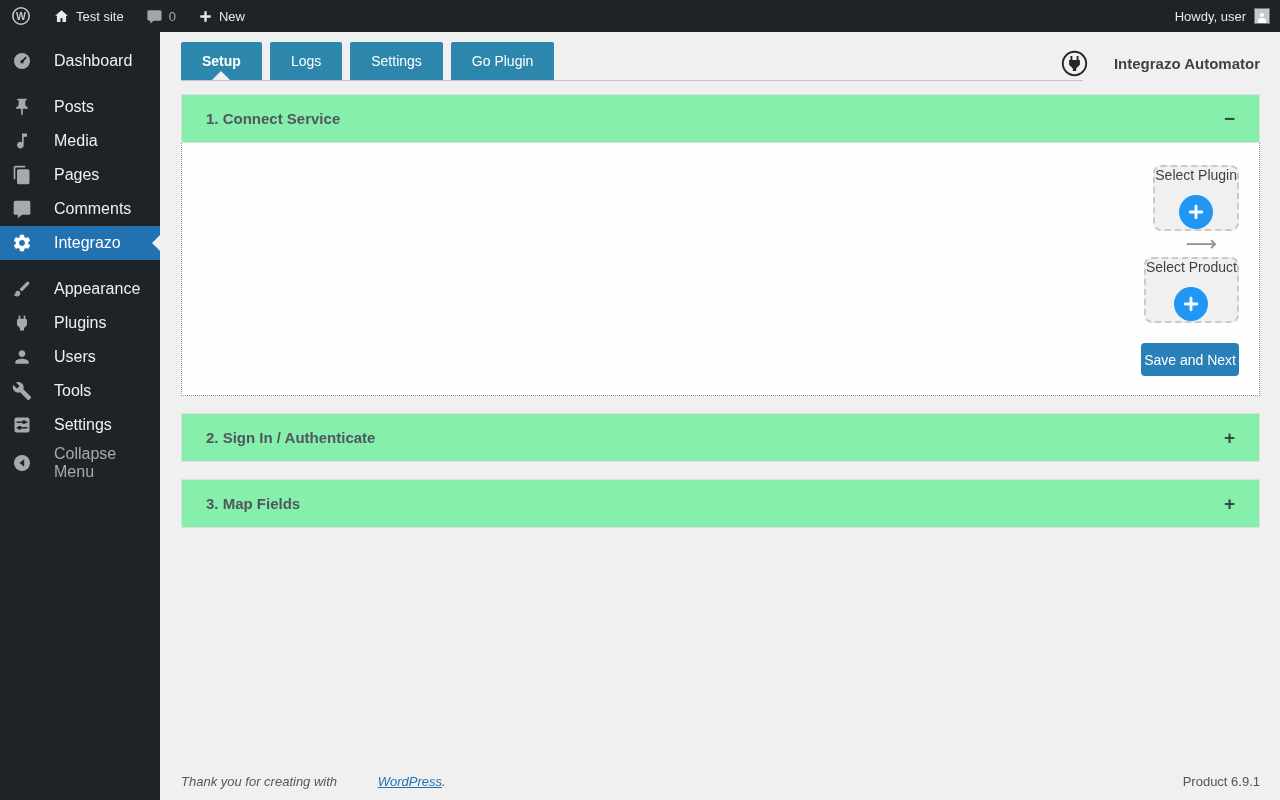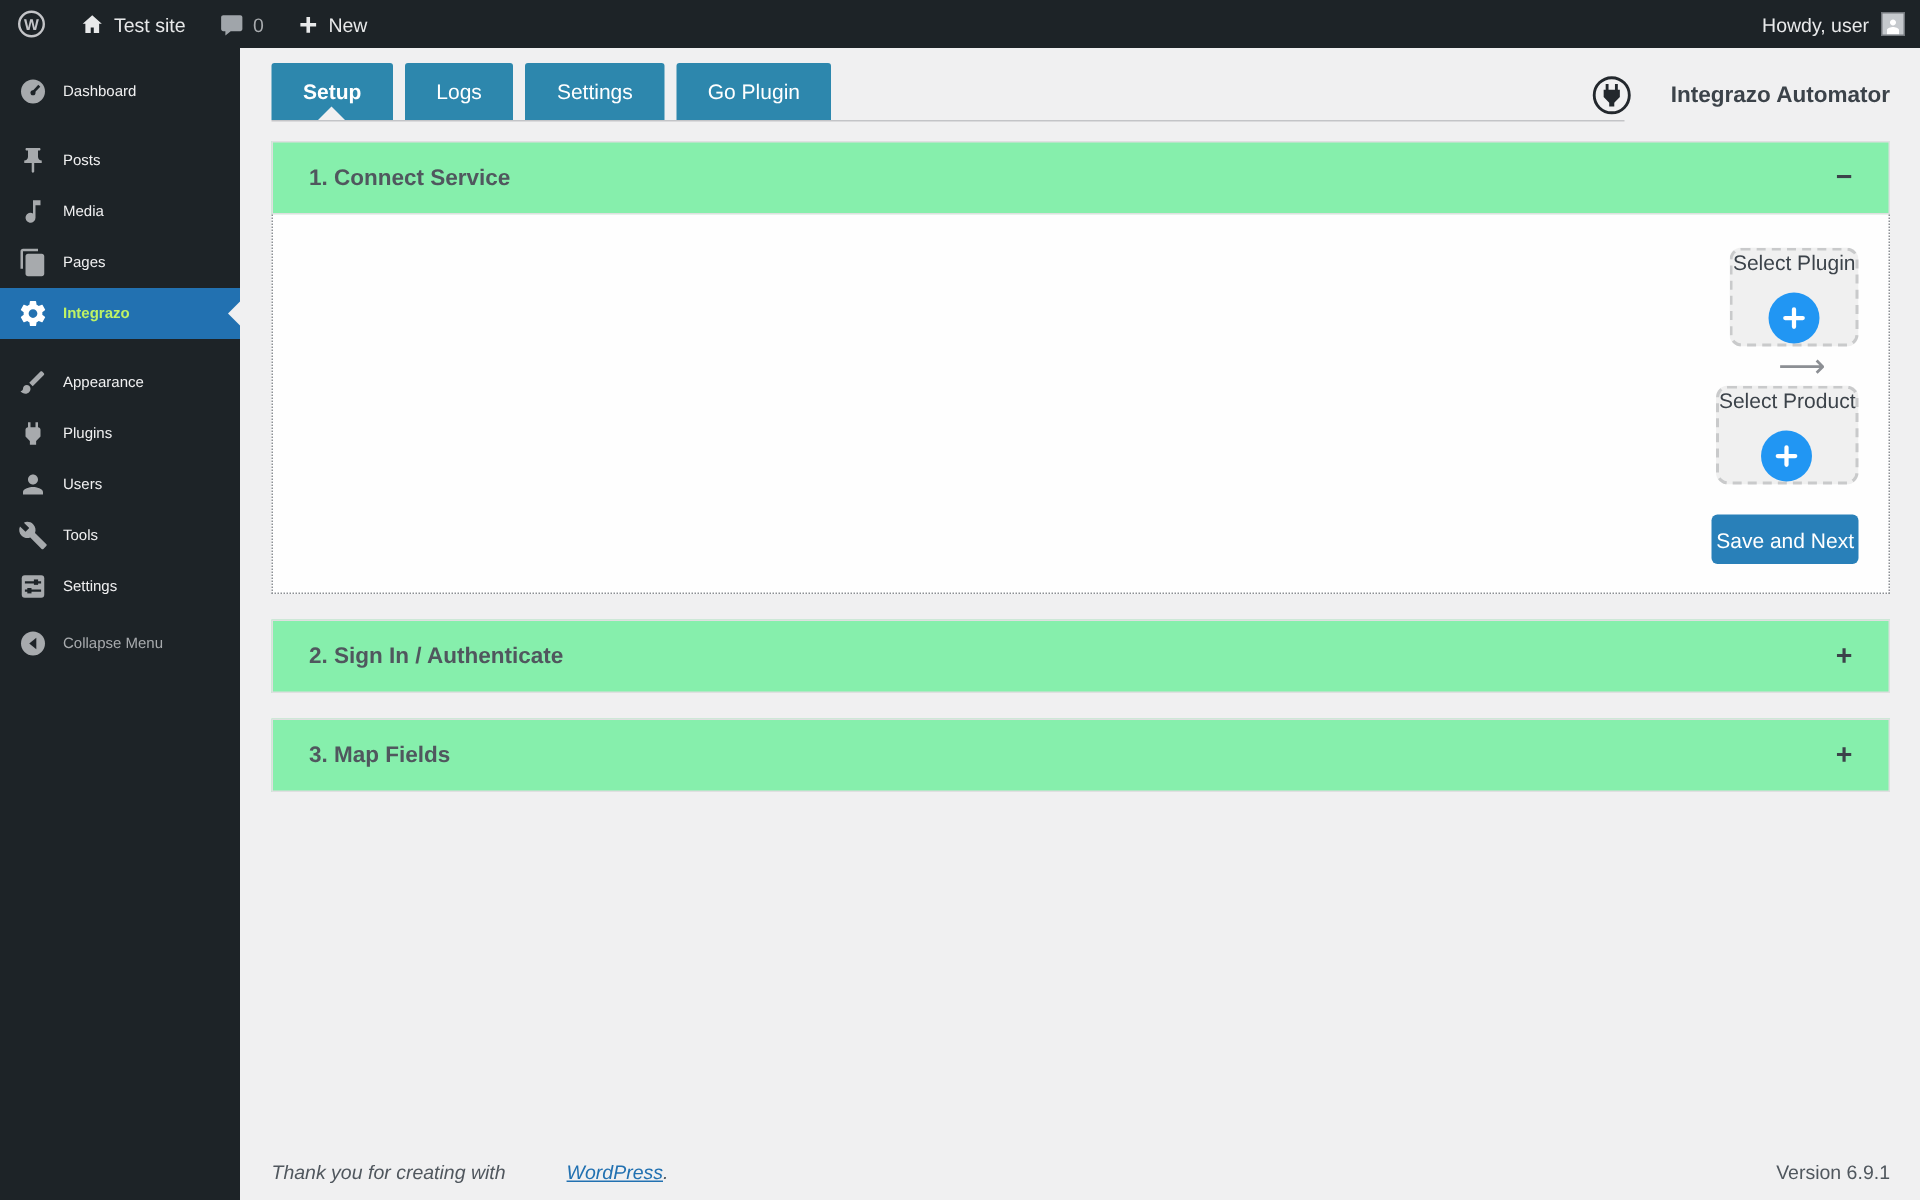--- a/index.html
+++ b/index.html
@@ -25,26 +25,26 @@
     width:16px; height:16px; background:#c5c9cd; border:1px solid #72777c;
     display:flex; align-items:flex-end; justify-content:center; overflow:hidden;
   }
   .ab-avatar svg { width:12px; height:12px; fill:#ffffff; }
   
   .sidebar {
     position:fixed; top:32px; left:0; bottom:0; width:160px;
     background:#1d2327; padding-top:12px; z-index:40;
   }
   .menu-item {
-    position:relative; display:flex; align-items:center; gap:10px;
-    height:34px; padding:0 8px 0 12px; color:#f0f0f1; font-size:10px; cursor:pointer;
+    position:relative; display:flex; align-items:center; gap:22px;
+    height:34px; padding:0 8px 0 12px; color:#f0f0f1; font-size:16px; cursor:pointer;
   }
   .menu-item svg { width:20px; height:20px; fill:#a7aaad; flex:0 0 20px; }
   .menu-item.sep { margin-top:12px; }
-  .menu-item.active { background:#2271b1; color:#bef264; font-weight:700; }
+  .menu-item.active { background:#2271b1; color:#ffffff; font-weight:400; }
   .menu-item.active svg { fill:#ffffff; }
   .menu-item.active::after {
     content:""; position:absolute; right:0; top:50%; transform:translateY(-50%);
     border-top:8px solid transparent; border-bottom:8px solid transparent;
     border-right:8px solid #f0f0f1;
   }
   .menu-item.dim { color:#a7aaad; margin-top:4px; }
   
   .content {
     position:relative; margin-left:160px; padding:10px 20px 0 21px;
@@ -170,20 +170,26 @@
     <svg viewBox="0 0 24 24">
       <path d="M12 3v10.55A4 4 0 1 0 14 17V7h4V3h-6z"></path>
     </svg>
     <span>Media</span>
   </div>
   <div class="menu-item">
     <svg viewBox="0 0 24 24">
       <path d="M16 1H4c-1.1 0-2 .9-2 2v14h2V3h12V1zm3 4H8c-1.1 0-2 .9-2 2v14c0 1.1.9 2 2 2h11c1.1 0 2-.9 2-2V7c0-1.1-.9-2-2-2z"></path>
     </svg>
     <span>Pages</span>
+  </div>
+  <div class="menu-item">
+    <svg viewBox="0 0 24 24">
+      <path d="M20 2H4c-1.1 0-2 .9-2 2v13c0 1.1.9 2 2 2h3v4l5-4h8c1.1 0 2-.9 2-2V4c0-1.1-.9-2-2-2z"></path>
+    </svg>
+    <span>Comments</span>
   </div>
   <div class="menu-item active">
     <svg viewBox="0 0 24 24">
       <path fill-rule="evenodd" d="M19.43 12.98c.04-.32.07-.64.07-.98s-.03-.66-.07-.98l2.11-1.65c.19-.15.24-.42.12-.64l-2-3.46c-.12-.22-.39-.3-.61-.22l-2.49 1c-.52-.4-1.08-.73-1.69-.98l-.38-2.65C14.46 2.18 14.25 2 14 2h-4c-.25 0-.46.18-.49.42l-.38 2.65c-.61.25-1.17.59-1.69.98l-2.49-1c-.23-.09-.49 0-.61.22l-2 3.46c-.13.22-.07.49.12.64l2.11 1.65c-.04.32-.07.65-.07.98s.03.66.07.98l-2.11 1.65c-.19.15-.24.42-.12.64l2 3.46c.12.22.39.3.61.22l2.49-1c.52.4 1.08.73 1.69.98l.38 2.65c.03.24.24.42.49.42h4c.25 0 .46-.18.49-.42l.38-2.65c.61-.25 1.17-.59 1.69-.98l2.49 1c.23.09.49 0 .61-.22l2-3.46c.12-.22.07-.49-.12-.64l-2.11-1.65zM12 15.5c-1.93 0-3.5-1.57-3.5-3.5s1.57-3.5 3.5-3.5 3.5 1.57 3.5 3.5-1.57 3.5-3.5 3.5z"></path>
     </svg>
     <span>Integrazo</span>
   </div>
   <div class="menu-item sep">
     <svg viewBox="0 0 24 24">
       <path d="M7 14c-1.66 0-3 1.34-3 3 0 1.31-1.16 2-2 2 .92 1.22 2.49 2 4 2 2.21 0 4-1.79 4-4 0-1.66-1.34-3-3-3zm13.71-9.37l-1.34-1.34c-.39-.39-1.02-.39-1.41 0L9 12.25 11.75 15l8.96-8.96c.39-.39.39-1.02 0-1.41z"></path>
@@ -295,16 +301,16 @@
     <div class="section-header">
       <span class="section-title">3. Map Fields</span>
       <span class="section-toggle">+</span>
     </div>
   </div>
 
   <div class="footer">
     <span class="thanks">
       <span>Thank you for creating with </span><a href="#">WordPress</a><span>.</span>
     </span>
-    <span>Version 6.9.1</span>
+    <span>Product 6.9.1</span>
   </div>
 
 </div>
 
 </body></html>

